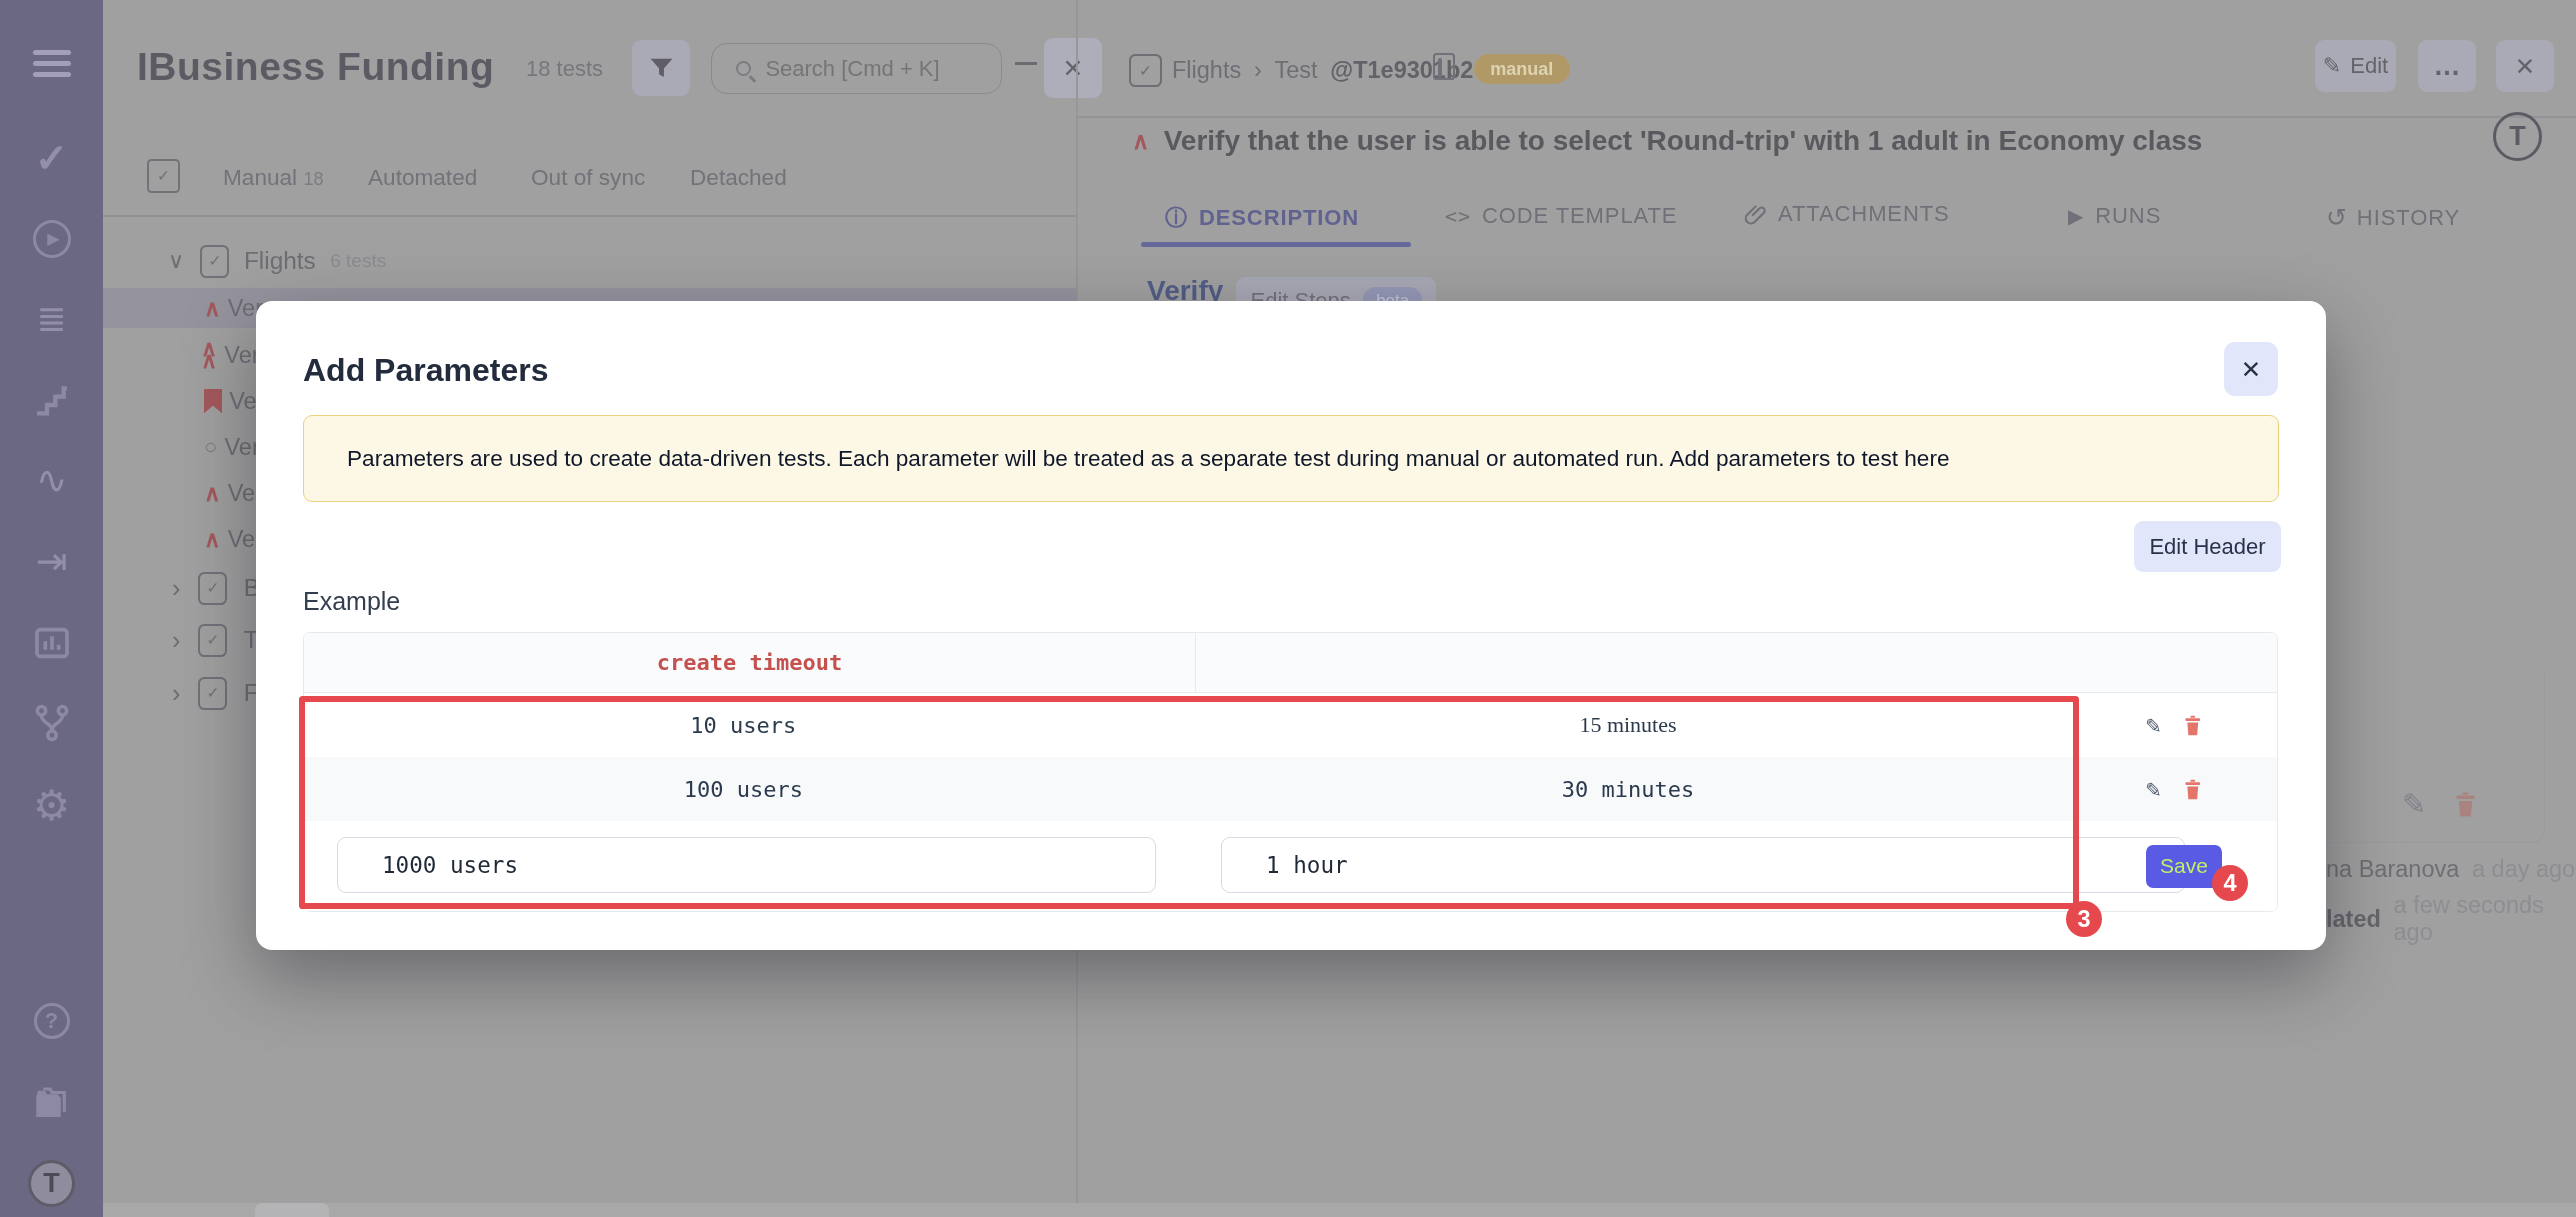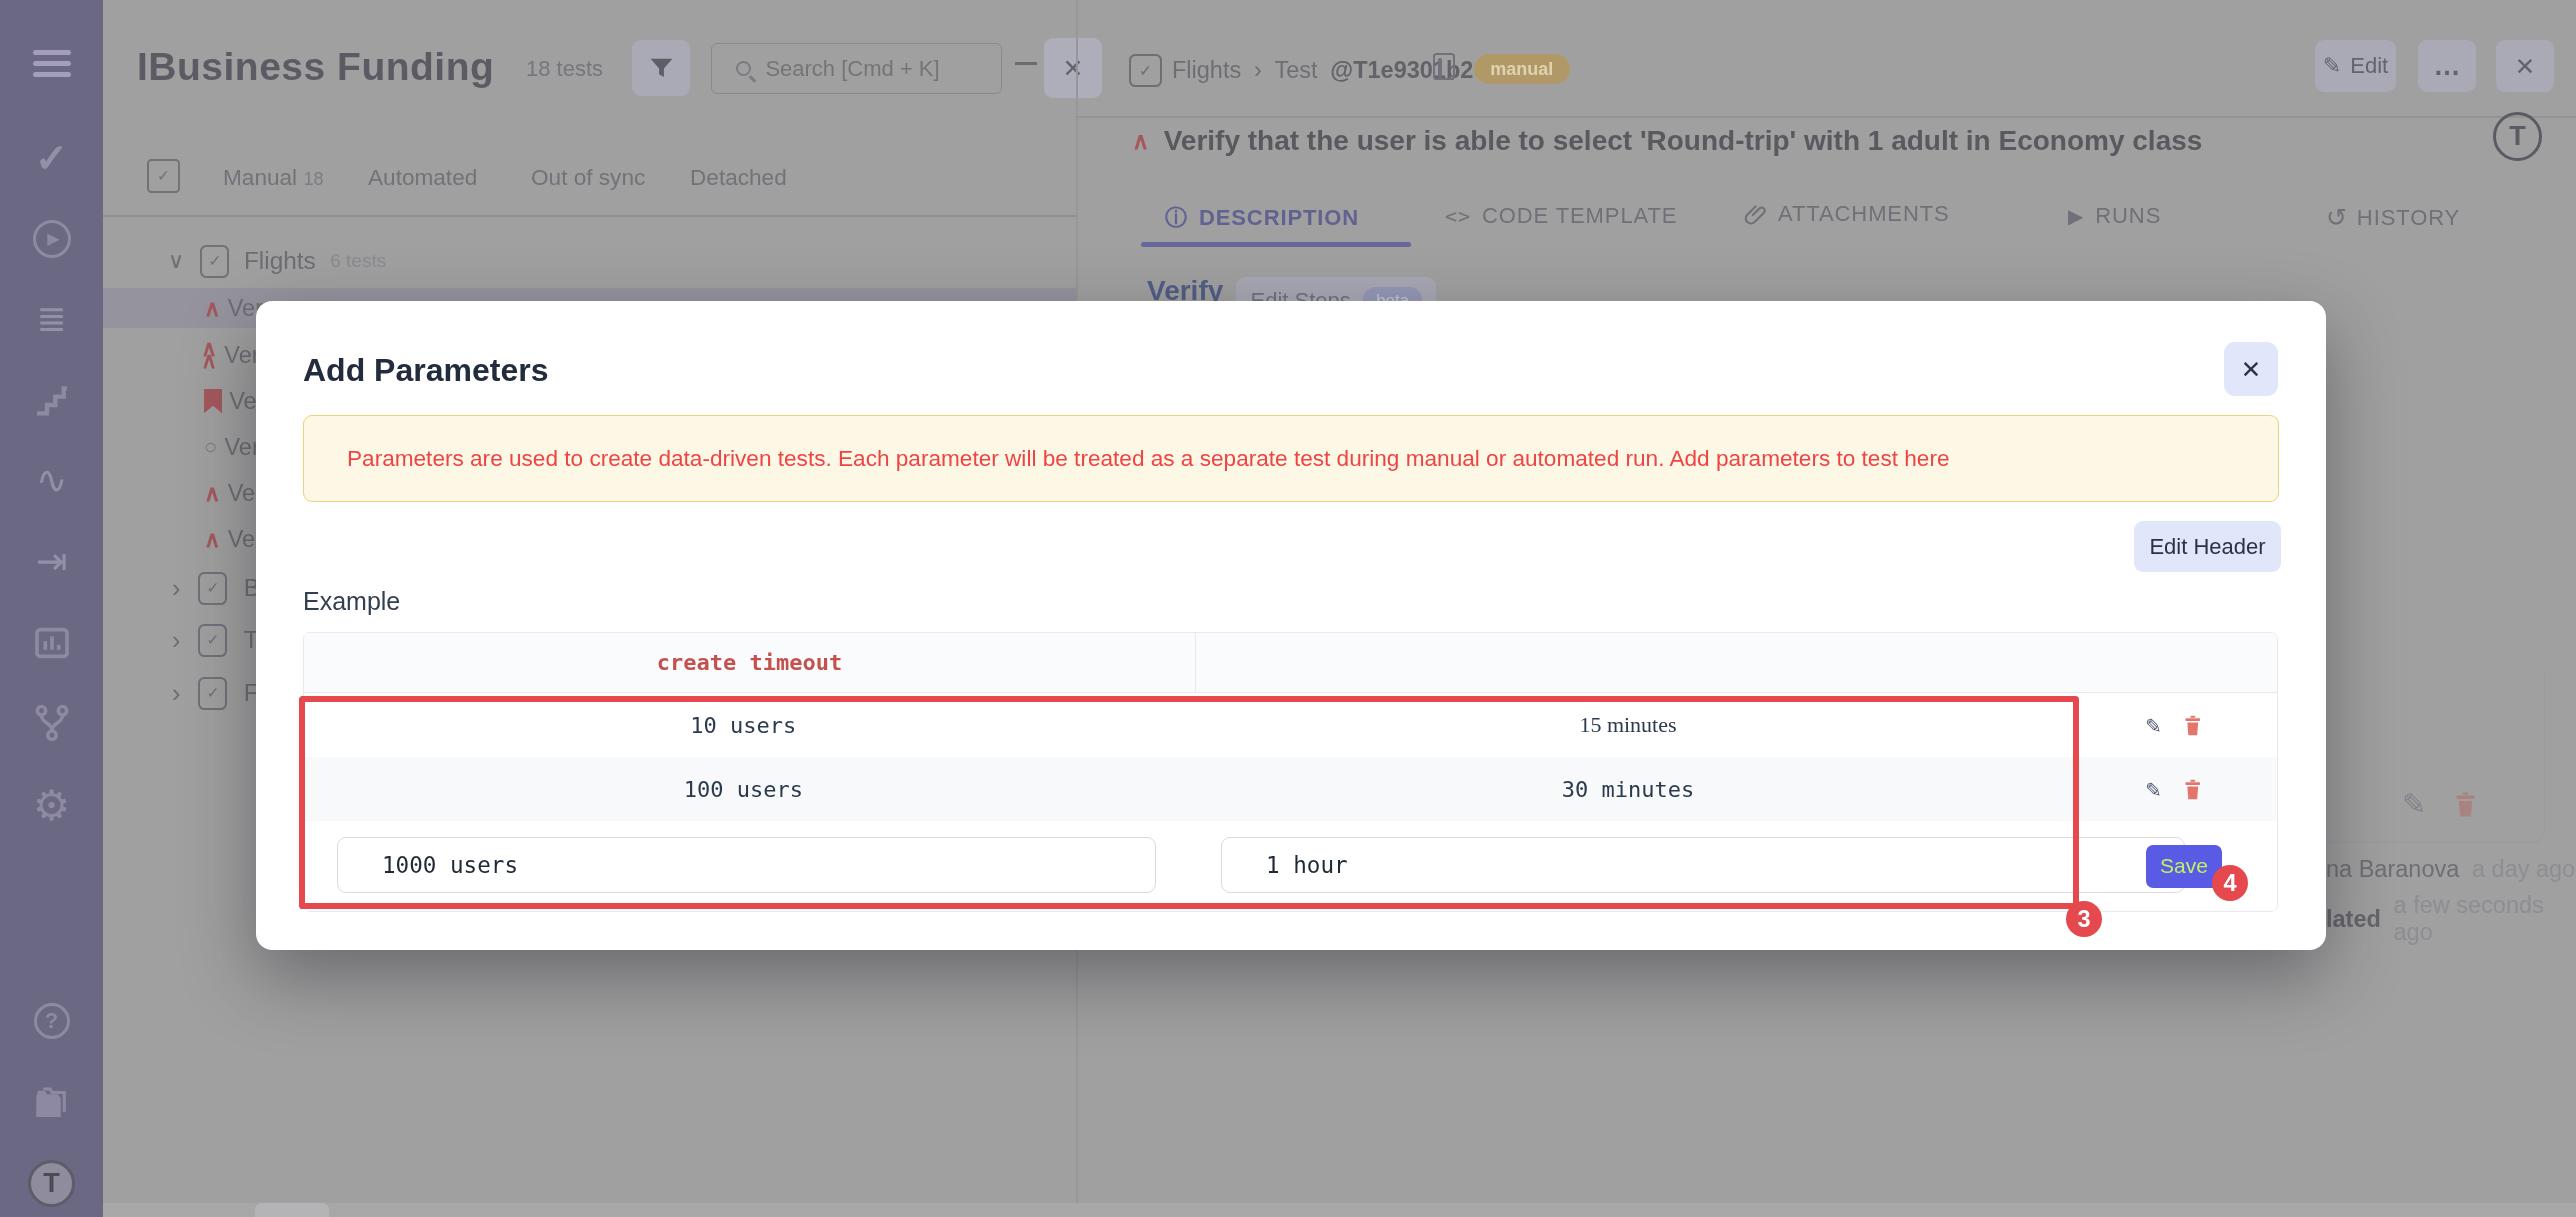--- a/index.html
+++ b/index.html
@@ -121,21 +121,21 @@
 
 
 
 <div class="abs" style="left:137px; top:45px; font-size:39px; font-weight:bold; color:#5c5b63; letter-spacing:0.5px;">IBusiness Funding</div>
 <div class="abs dim-text" style="left:526px; top:56px; font-size:22px;">18 tests</div>
 <div class="abs btn-dim" style="left:632px; top:40px; width:58px; height:56px;">
   <svg width="29" height="29" viewBox="0 0 24 24">
       <path d="M3 4h18l-7 8v7l-4-2.2V12z" fill="#5f5e66"></path>
     </svg>
 </div>
-<div class="abs flex" style="left:711px; top:43px; width:291px; height:51px; border:1.8px solid #8a898e; border-radius:6px; padding-left:23.5px; gap:14.5px;">
+<div class="abs flex" style="left:711px; top:43px; width:291px; height:51px; border:1.8px solid #8a898e; border-radius:16px; padding-left:23.5px; gap:14.5px;">
   <span class="i-magnifier"></span>
   <input style="border: none; background: transparent; font-size: 22px; color: rgb(109, 108, 115); width: 199px; outline: none; font-family: &quot;Liberation Sans&quot;, sans-serif;" placeholder="Search [Cmd + K]">
 </div>
 <span class="abs i-lines" style="left:1015px; top:56px;"></span>
 <div class="abs btn-dim" style="left:1044px; top:38px; width:58px; height:60px; background:#adaeb9; font-size:25px;">
     <span>✕</span>
   </div>
 
 
 <span class="abs i-box" style="left:1129px; top:54px; width:33px; height:33px; color:#6f6e75;">
@@ -297,21 +297,21 @@
 <div class="abs" style="left:255px; top:1203px; width:74px; height:14.5px; background:#b4b4b6; border-radius:7.2px 7.2px 0 0;"></div>
 
 
 <div class="abs modal">
   <div class="abs" style="left:47px; top:51px; font-size:32px; font-weight:bold; color:#232c3d;">Add Parameters</div>
   <div class="abs btn-lav" style="left:1968px; top:41px; width:54px; height:54px; font-size:24.4px;">
       <span>✕</span>
     </div>
 
   <div class="abs info-box" style="left:47px; top:114px; width:1976px; height:87px; padding-left:43px;">
-    <span style="font-size:22.6px; color:#ef4444;">Parameters are used to create data-driven tests. Each parameter will be treated as a separate test during manual or automated run. Add parameters to test here</span>
+    <span style="font-size:22.6px; color:#0f172a;">Parameters are used to create data-driven tests. Each parameter will be treated as a separate test during manual or automated run. Add parameters to test here</span>
   </div>
 
   <div class="abs btn-lav" style="left:1878px; top:220px; width:147px; height:51px; font-size:22px; border-radius:9px;">
       <span>Edit Header</span>
     </div>
 
   <div class="abs" style="left:47px; top:286px; font-size:25px; color:#333e4e;">Example</div>
 
   <div class="abs tbl" style="left:47px; top:331px; width:1975px;">
     <div class="tbl-head">

